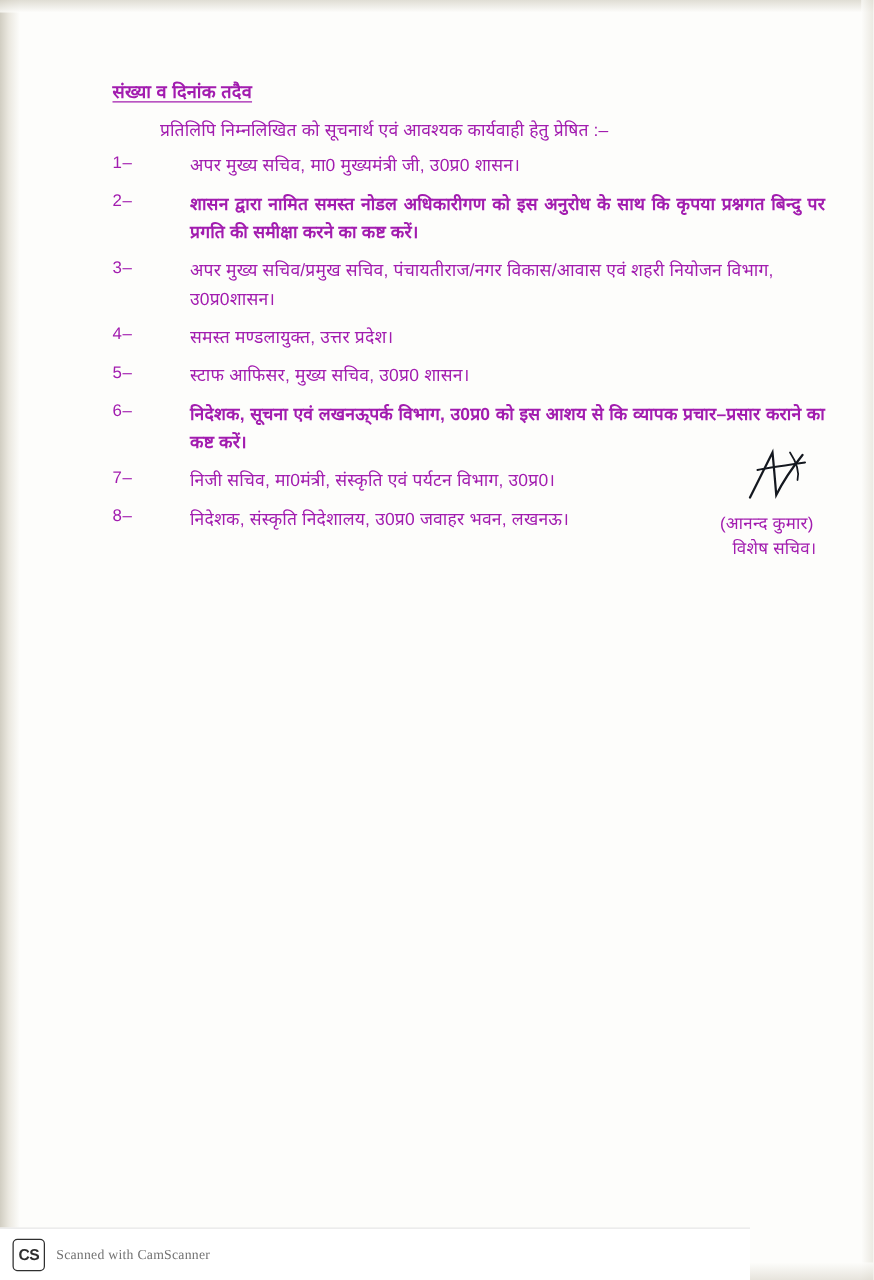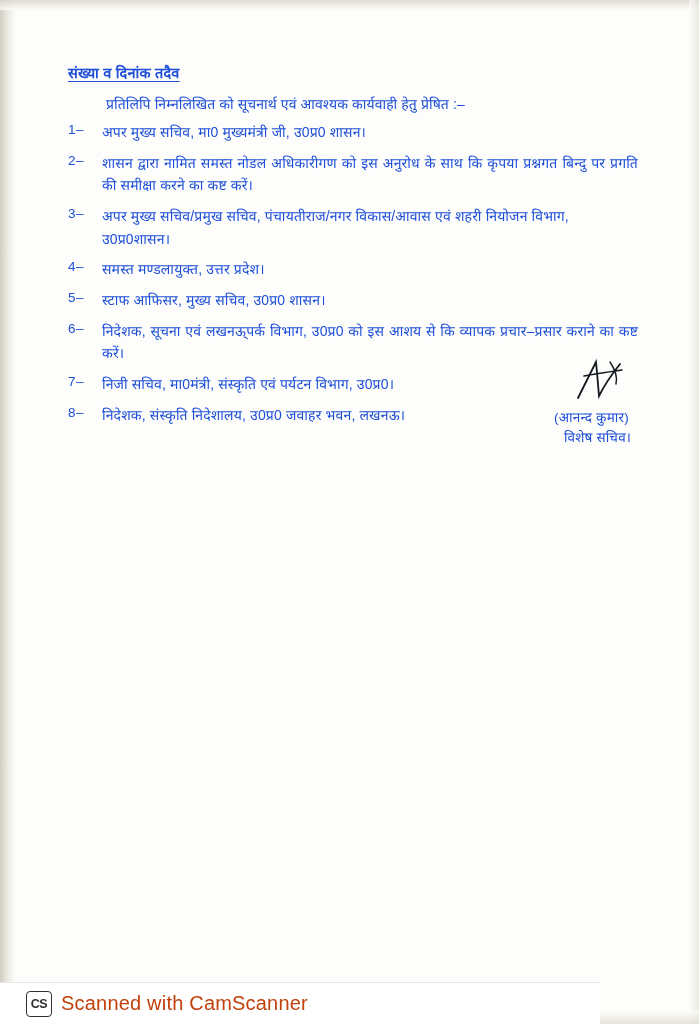--- a/index.html
+++ b/index.html
@@ -46,24 +46,24 @@
   .scan-edge-bottom {
     position: absolute;
     left: 0; bottom: 0;
     width: 699px; height: 14px;
     background: linear-gradient(to top, #ddd9cf 0%, #fdfdfb 100%);
     opacity: .7;
   }
 
   .doc-body {
     position: absolute;
-    left: 68px;
+    left: 90px;
     top: 62px;
     width: 570px;
-    color: #1d4ed8;
+    color: #a21caf;
   }
 
   .heading {
     font-size: 14.5px;
     font-weight: bold;
     letter-spacing: .2px;
     text-decoration: underline;
     text-underline-offset: 3px;
     margin-bottom: 10px;
   }
@@ -89,24 +89,26 @@
     flex: 0 0 34px;
     font-size: 13.5px;
     padding-top: 1px;
     letter-spacing: .5px;
   }
   .txt {
     flex: 1 1 auto;
     font-size: 14px;
     line-height: 1.62;
     letter-spacing: .15px;
+    margin-left: 28px;
   }
   .txt.justify {
     text-align: justify;
     text-align-last: left;
+    font-weight: bold;
   }
 
   .signature-block {
     position: absolute;
     left: 470px;
     top: 296px;
     width: 180px;
     text-align: left;
   }
   .sig-mark {
@@ -130,43 +132,44 @@
   .footer {
     position: absolute;
     left: 0;
     bottom: 0;
     width: 600px;
     height: 42px;
     background: #ffffff;
     border-top: 1px solid #e6e6e6;
     display: flex;
     align-items: center;
-    padding-left: 26px;
+    padding-left: 10px;
     box-sizing: border-box;
   }
   .cs-logo {
     width: 24px;
     height: 24px;
     background: #ffffff;
     border: 1.6px solid #2f2f2f;
     border-radius: 4px;
     color: #2f2f2f;
     font-size: 12.5px;
     font-weight: bold;
     display: flex;
     align-items: center;
     justify-content: center;
     letter-spacing: -0.5px;
     margin-right: 9px;
     flex: 0 0 24px;
   }
   .cs-text {
-    font-size: 20px;
-    color: #c2410c;
-    letter-spacing: .2px;
+    font-size: 11px;
+    color: #737373;
+    letter-spacing: .2px;
+    font-family: Liberation Serif, serif;
   }
 </style>
 </head>
 <body>
 
 <div class="page">
 
   <div class="scan-edge-left"></div>
   <div class="scan-edge-top"></div>
   <div class="scan-edge-right"></div>

